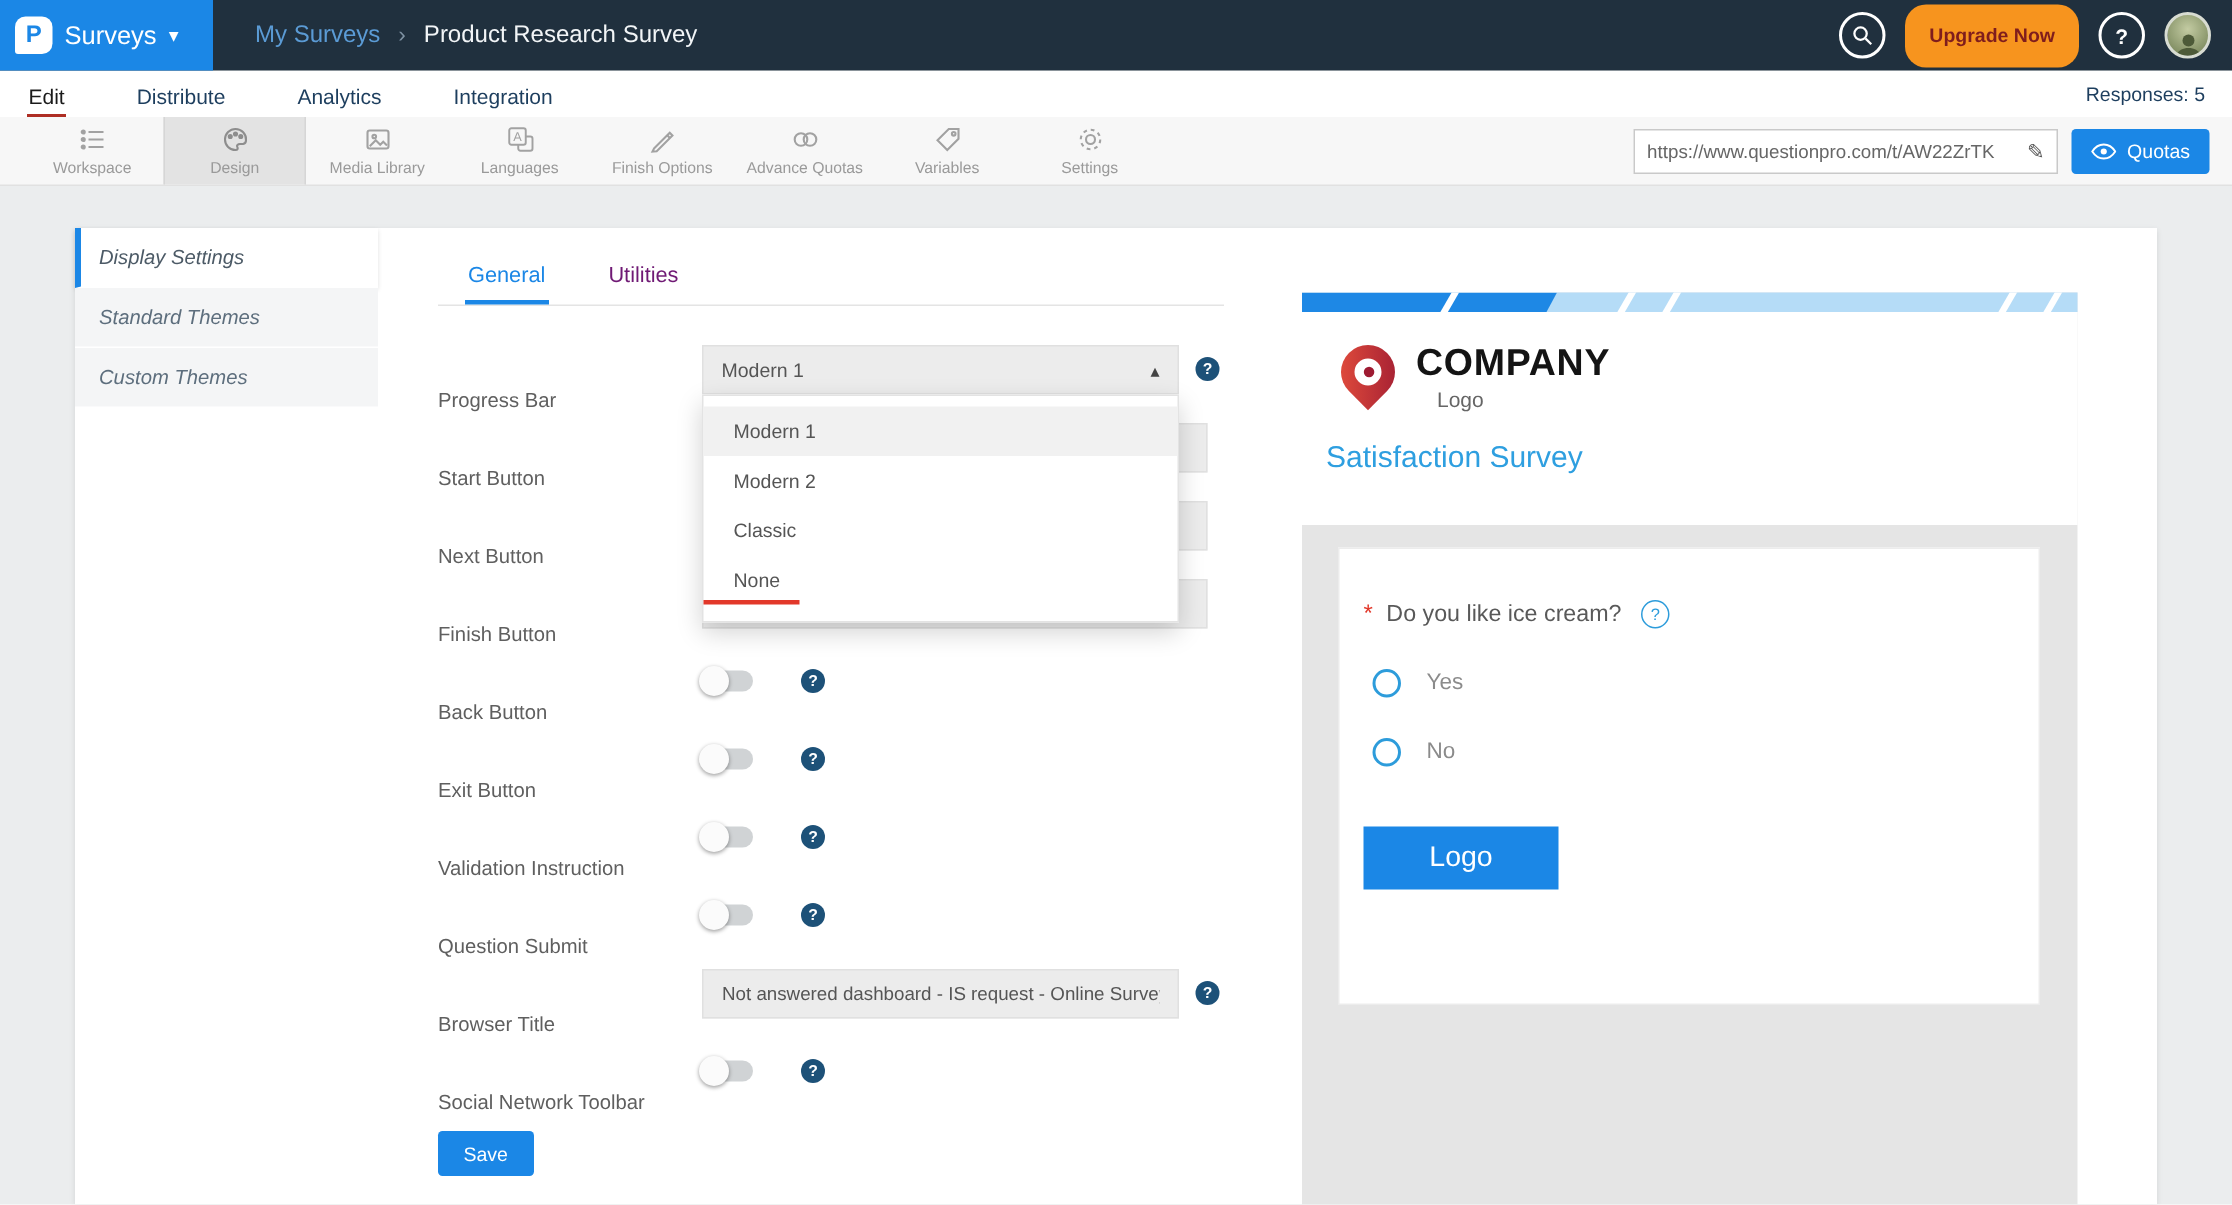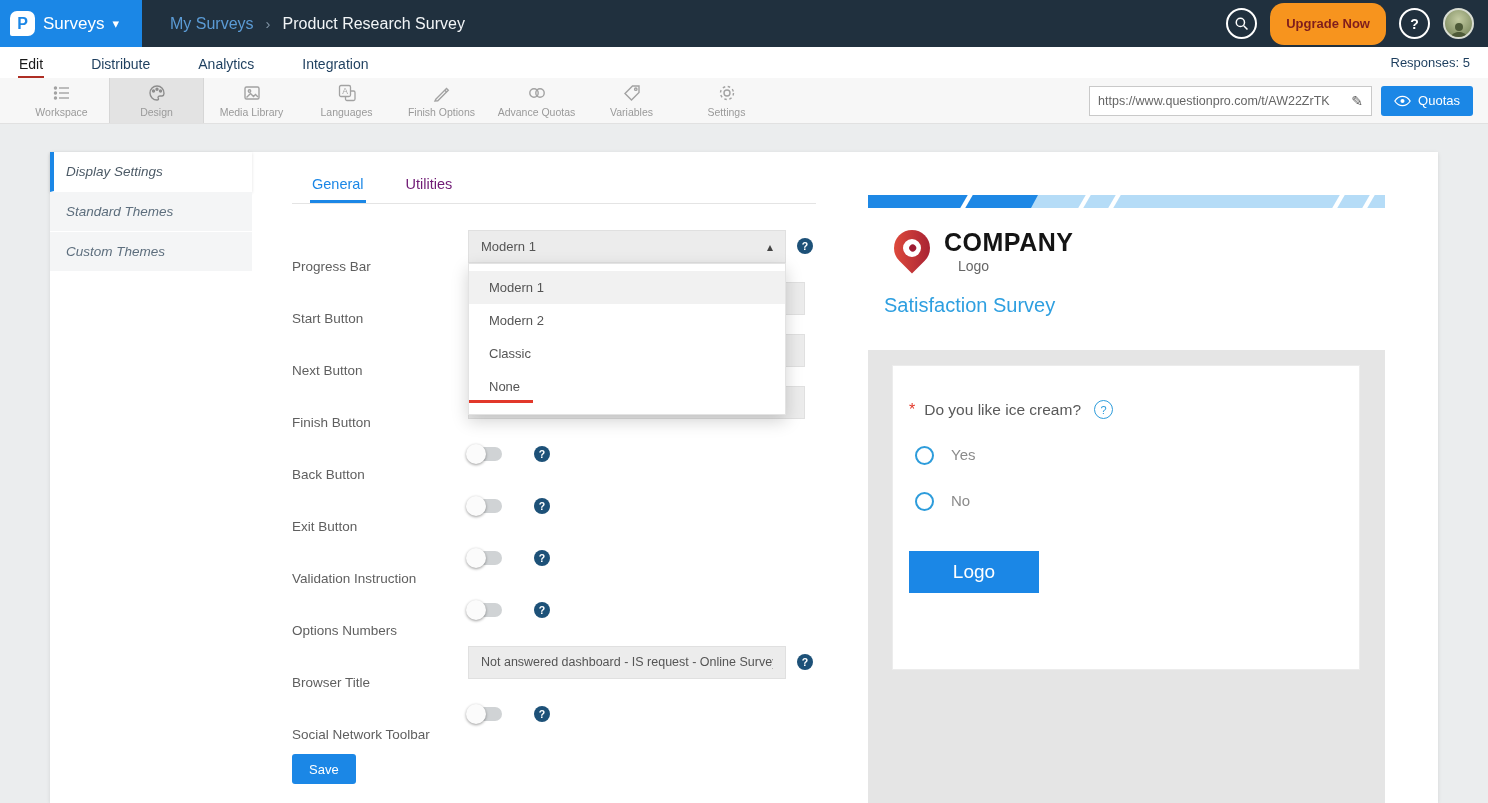--- a/index.html
+++ b/index.html
@@ -288,21 +288,21 @@
 
       <div class="frow">
         <span class="frow-label">Validation Instruction</span>
         <span class="toggle">
             <span class="knob"></span>
           </span>
         <span class="help-filled"></span>
       </div>
 
       <div class="frow">
-        <span class="frow-label">Options Numbers</span>
+        <span class="frow-label">Question Submit</span>
         <span class="toggle">
             <span class="knob"></span>
           </span>
         <span class="help-filled"></span>
       </div>
 
       <div class="frow">
         <span class="frow-label">Browser Title</span>
         <input class="title-input" value="Not answered dashboard - IS request - Online Surveys" style="">
         <span class="help-filled"></span>

